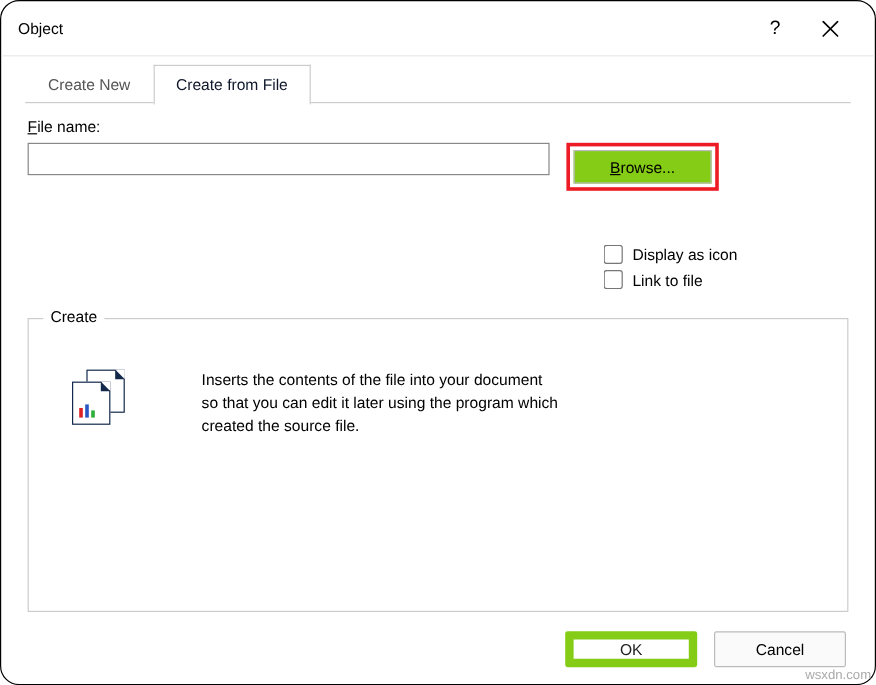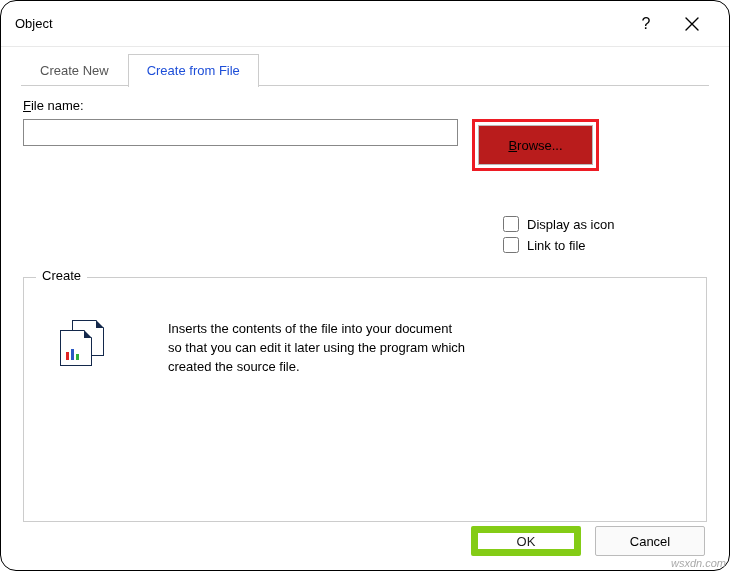--- a/index.html
+++ b/index.html
@@ -50,21 +50,21 @@
       border: 1px solid transparent;
       border-bottom: none;
       position: relative;
       top: 1px;
       cursor: pointer;
       color: #555;
     }
     .tab.active {
       border-color: #ccc;
       background: #fff;
-      color: #1d4ed8;
+      color: #0f172a;
       z-index: 2;
     }
     .tab-strip-line {
       position: absolute;
       left: 20px;
       right: 20px;
       bottom: 0;
       border-bottom: 1px solid #ccc;
     }
     .content {
@@ -87,23 +87,23 @@
       font-family: inherit;
       font-size: 13px;
       outline: none;
     }
     .browse-wrap {
       border: 3px solid #ed1c24;
       padding: 3px;
     }
     .browse-btn {
       width: 115px;
-      height: 40px;
+      height: 28px;
       border: 1px solid #bbb;
-      background: #b91c1c;
+      background: #84cc16;
       cursor: pointer;
       font-family: inherit;
       font-size: 13px;
     }
     .options {
       margin: 45px 0 0 480px;
     }
     .option-row {
       display: flex;
       align-items: center;
@@ -210,21 +210,20 @@
     .btn-cancel {
       border: 1px solid #bbb;
       background: #fafafa;
     }
     .watermark {
       position: absolute;
       bottom: 2px;
       right: 4px;
       font-size: 11px;
       color: #aaa;
-      font-style: italic;
     }
     .u { text-decoration: underline; }
   </style>
 </head>
 <body>
 
 <div class="container">
 
   <div class="titlebar">
     <span class="title">Object</span>

